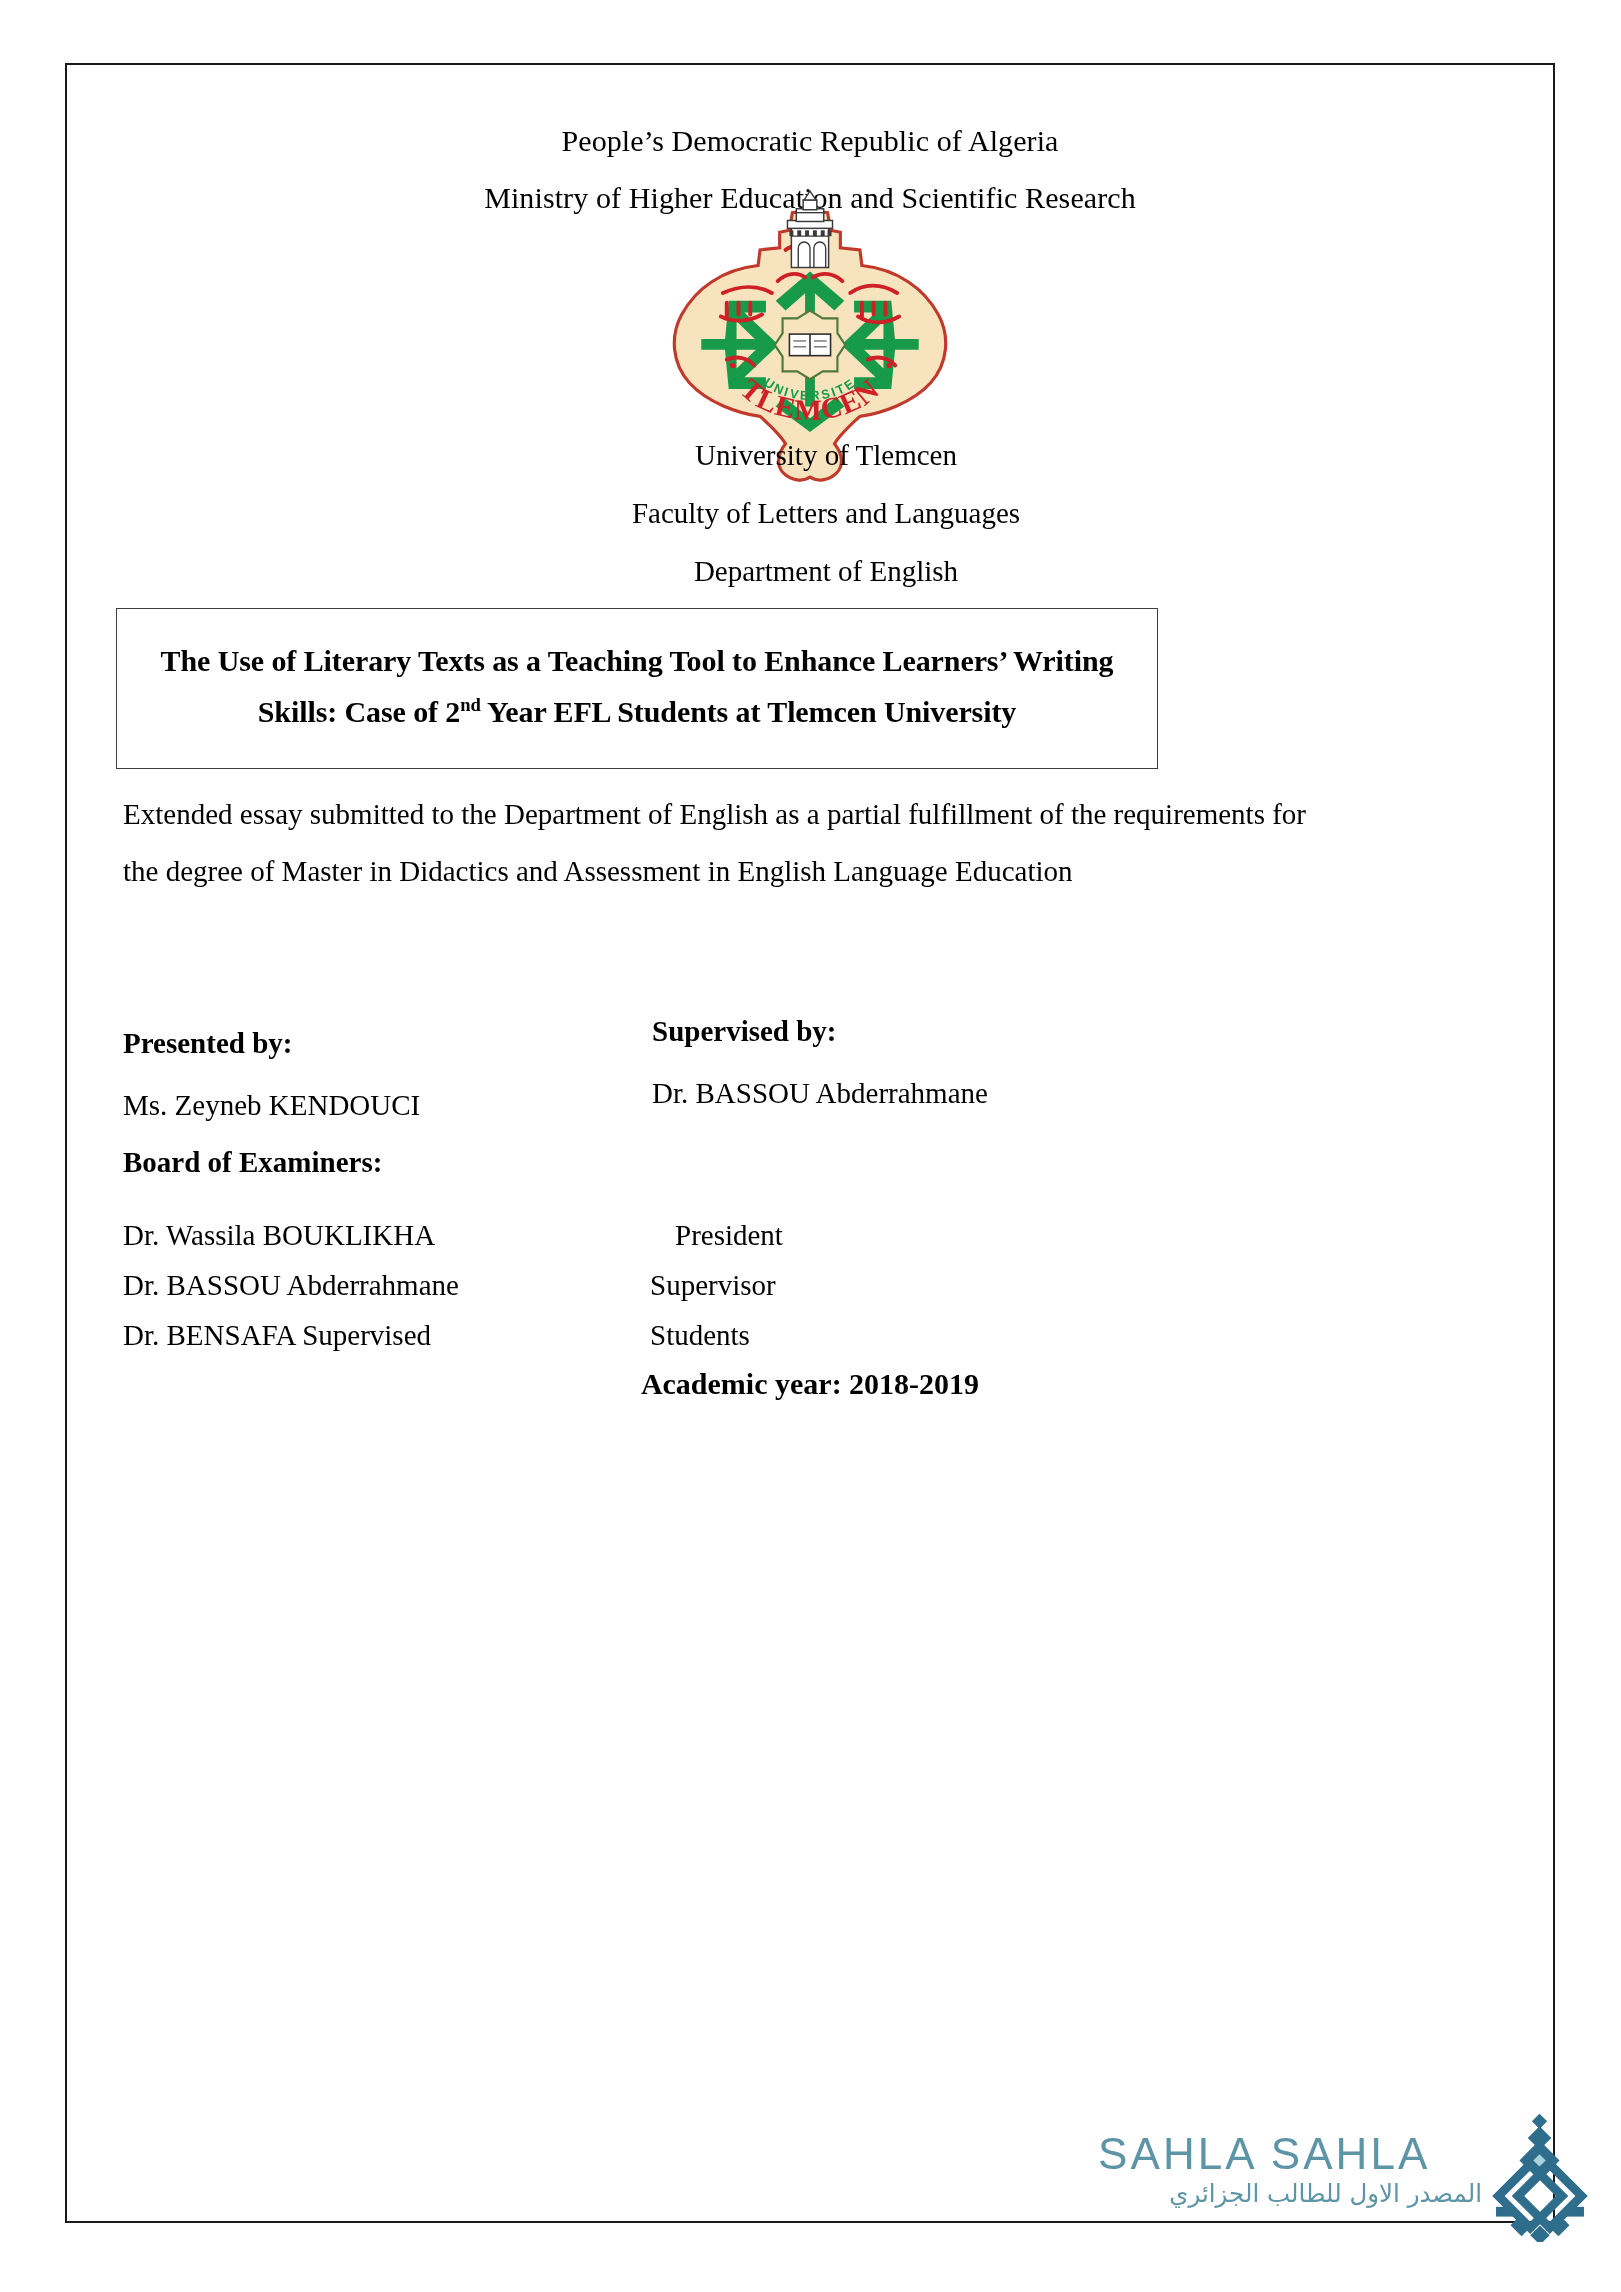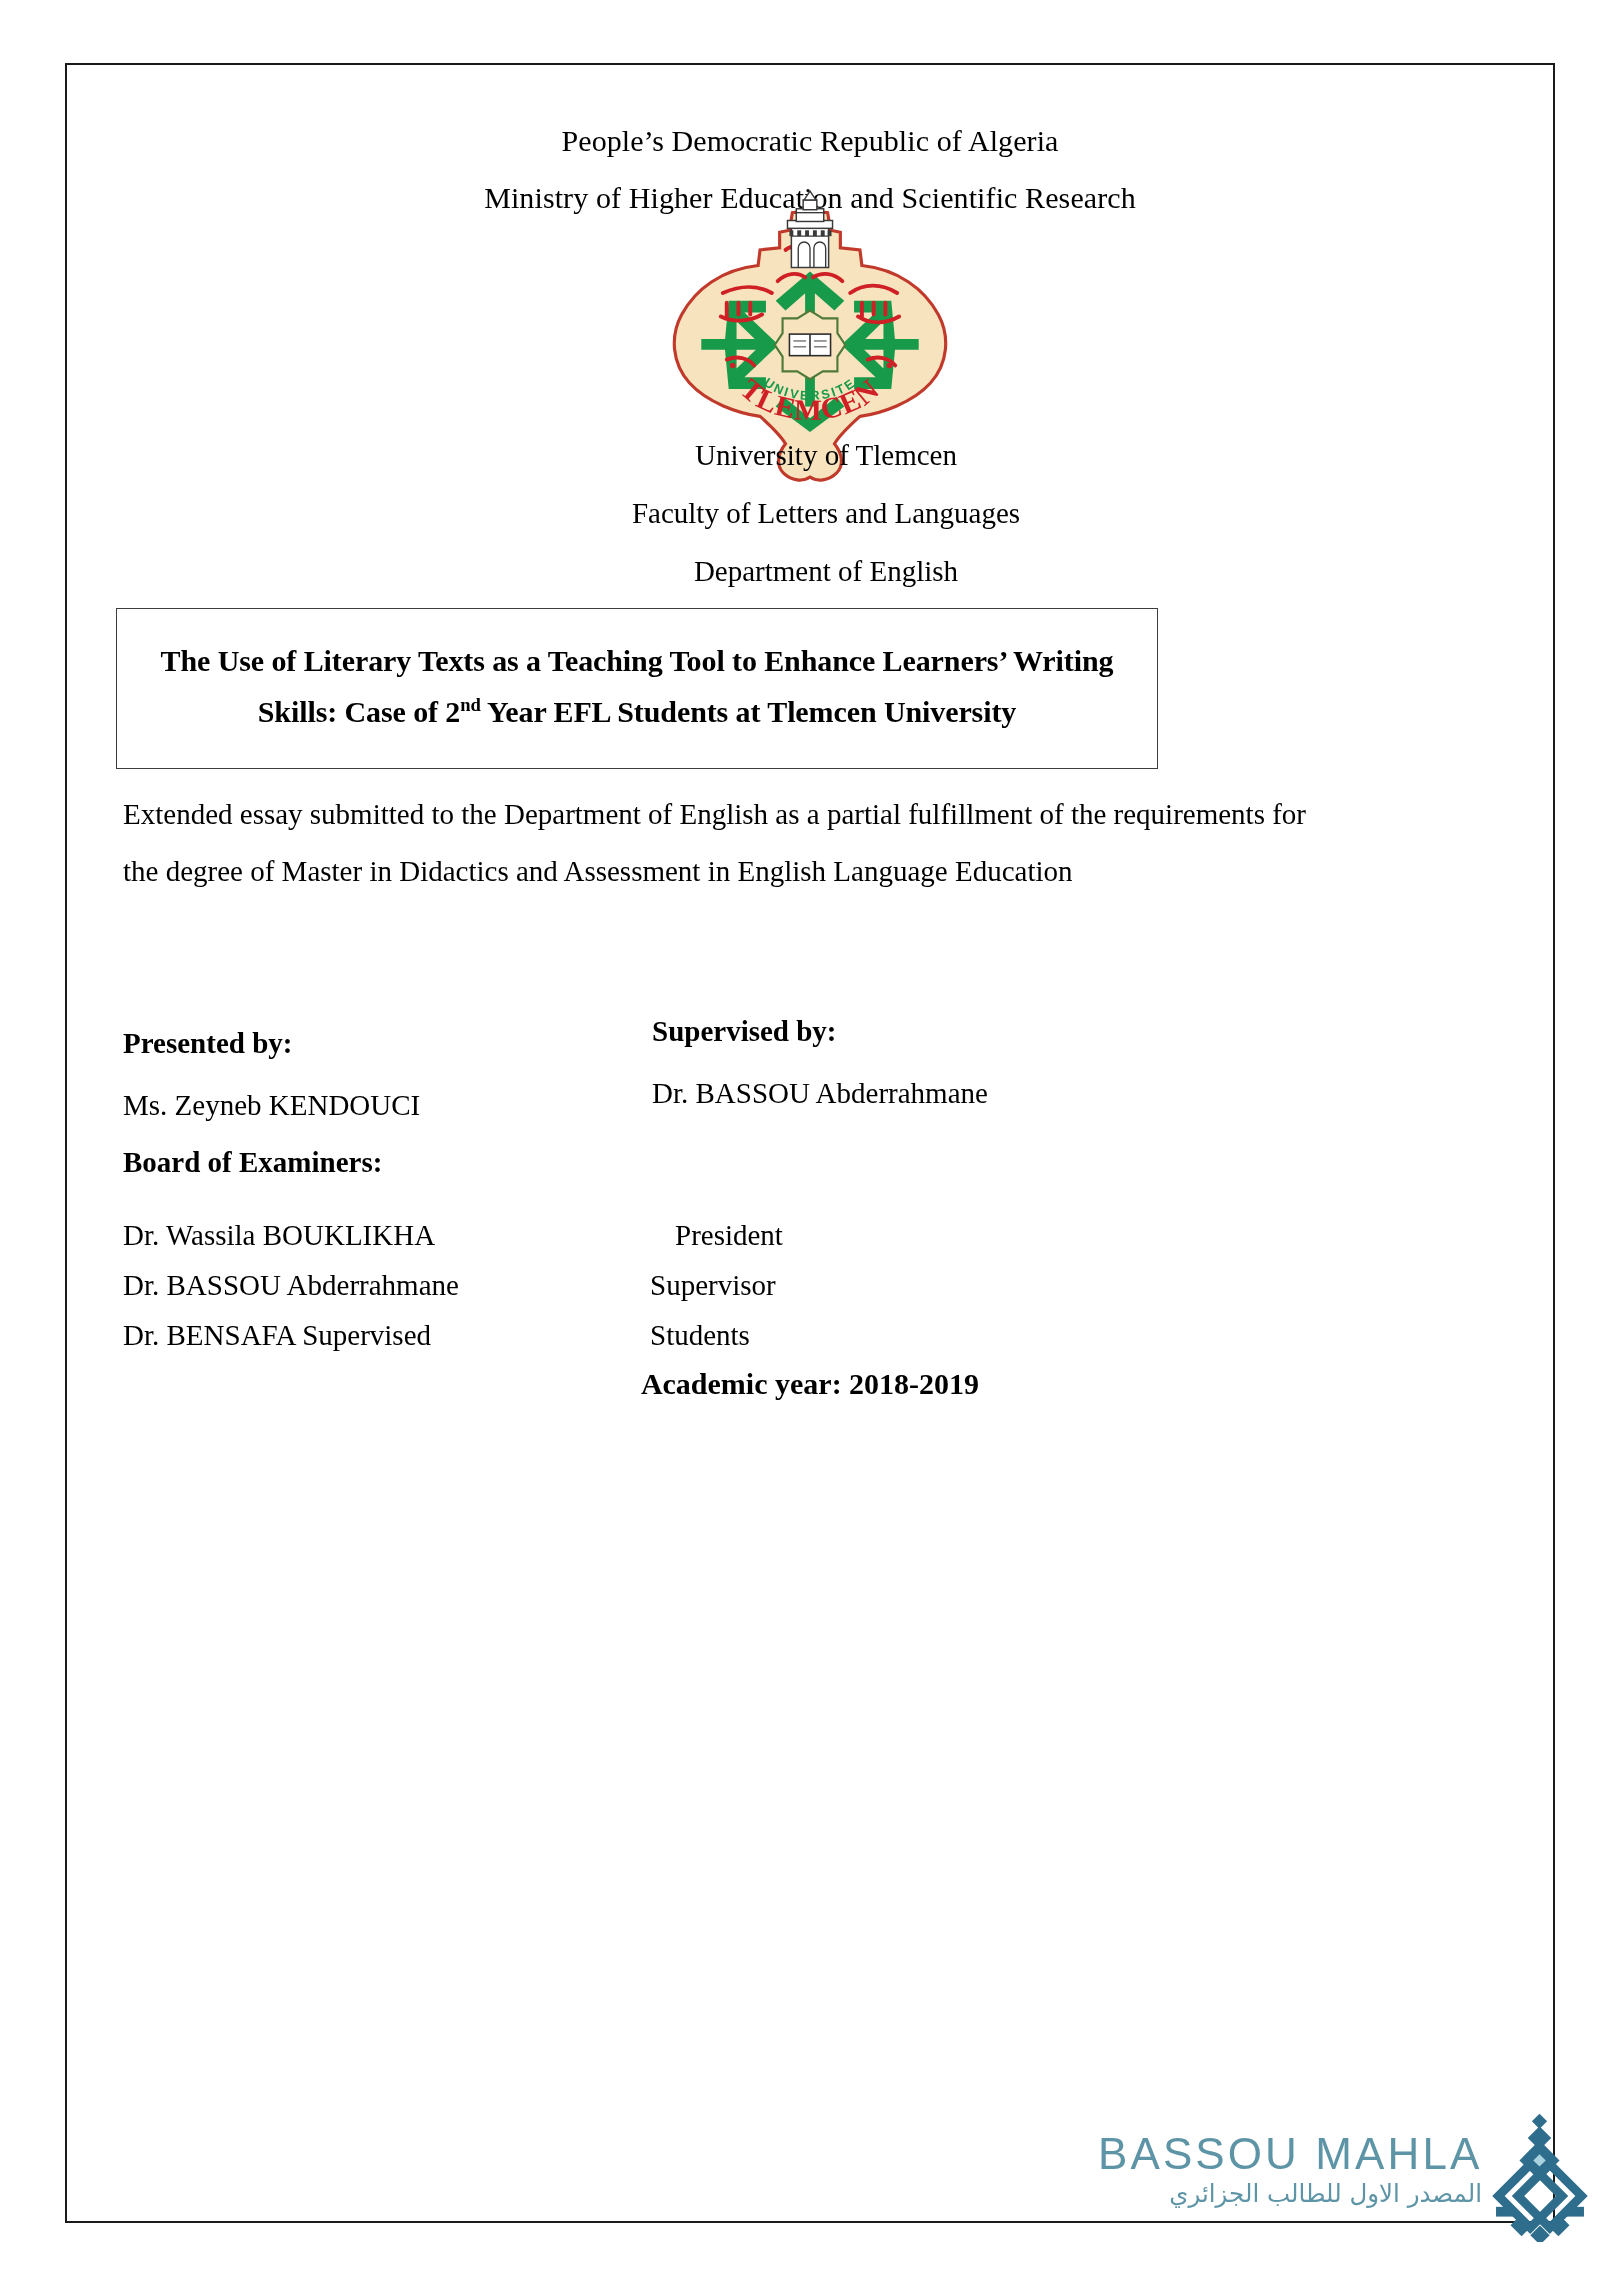--- a/index.html
+++ b/index.html
@@ -390,21 +390,21 @@
       <span class="ex-role">Students</span>
     </div>
   </div>
 
   <div class="academic-year">Academic year: 2018-2019</div>
 
 </div>
 
 <div class="watermark">
   <div class="wm-text">
-    <div class="wm-main">BASSOU MAHLA</div>
+    <div class="wm-main">SAHLA SAHLA</div>
     <div class="wm-arabic">المصدر الاول للطالب الجزائري</div>
   </div>
   <div class="wm-ornament">
     <svg viewBox="0 0 118 132" xmlns="http://www.w3.org/2000/svg">
       <g fill="#2e6d8c">
 
         <rect x="53" y="3" width="11" height="11" transform="rotate(45 58.5 8.5)"></rect>
         <rect x="50" y="17" width="17" height="17" transform="rotate(45 58.5 25.5)"></rect>
         <rect x="44" y="34" width="29" height="29" transform="rotate(45 58.5 48.5)"></rect>
       </g>

